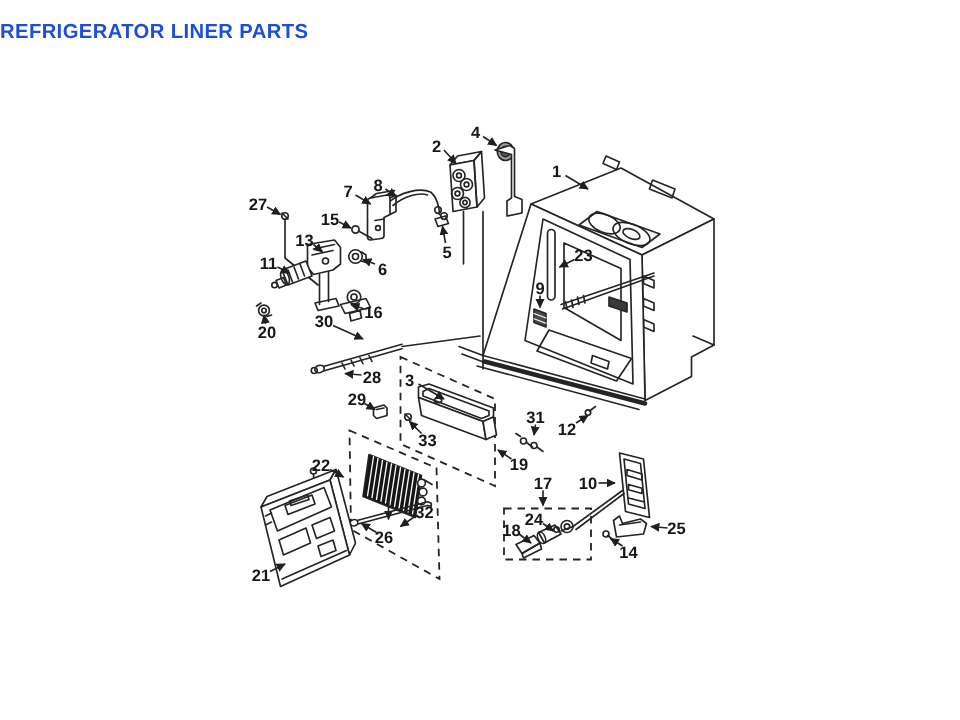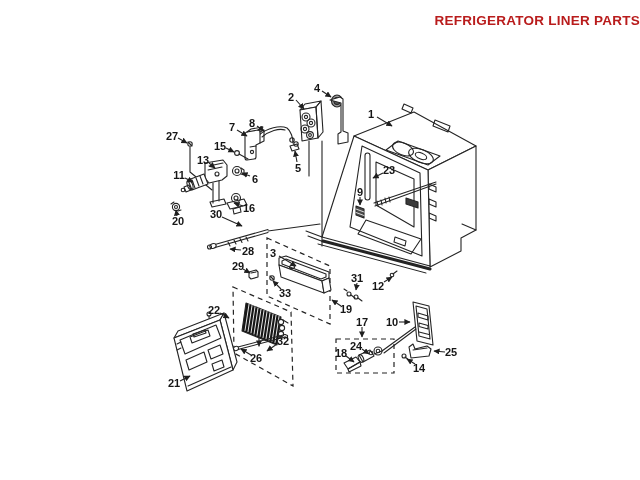--- a/index.html
+++ b/index.html
@@ -1,19 +1,19 @@
 <!DOCTYPE html>
 <html><head>
 <meta charset="utf-8">
 <style>
   html,body{margin:0;padding:0;background:#fff;}
   .page{position:relative;width:640px;height:480px;background:#ffffff;overflow:hidden;
         font-family:"Liberation Sans","DejaVu Sans",sans-serif;}
-  .title{position:absolute;top:13px;left:0;width:100%;text-align:right;
-         font-size:13.5px;font-weight:bold;color:#b91c1c;letter-spacing:.25px;}
+  .title{position:absolute;top:13px;left:0;width:100%;text-align:left;
+         font-size:13.5px;font-weight:bold;color:#1d4ed8;letter-spacing:.25px;}
   svg text.callout{font-family:"Liberation Sans","DejaVu Sans",sans-serif;
                    font-size:11px;font-weight:bold;fill:#161616;}
   svg .ln{stroke:#242424;stroke-width:1.1;fill:none;stroke-linejoin:round;stroke-linecap:round;}
   svg .dash{stroke:#242424;stroke-width:1.2;fill:none;stroke-dasharray:5 4;}
 </style>
 </head>
 <body>
 
 <div class="page">
   <div class="title">REFRIGERATOR LINER PARTS</div>

